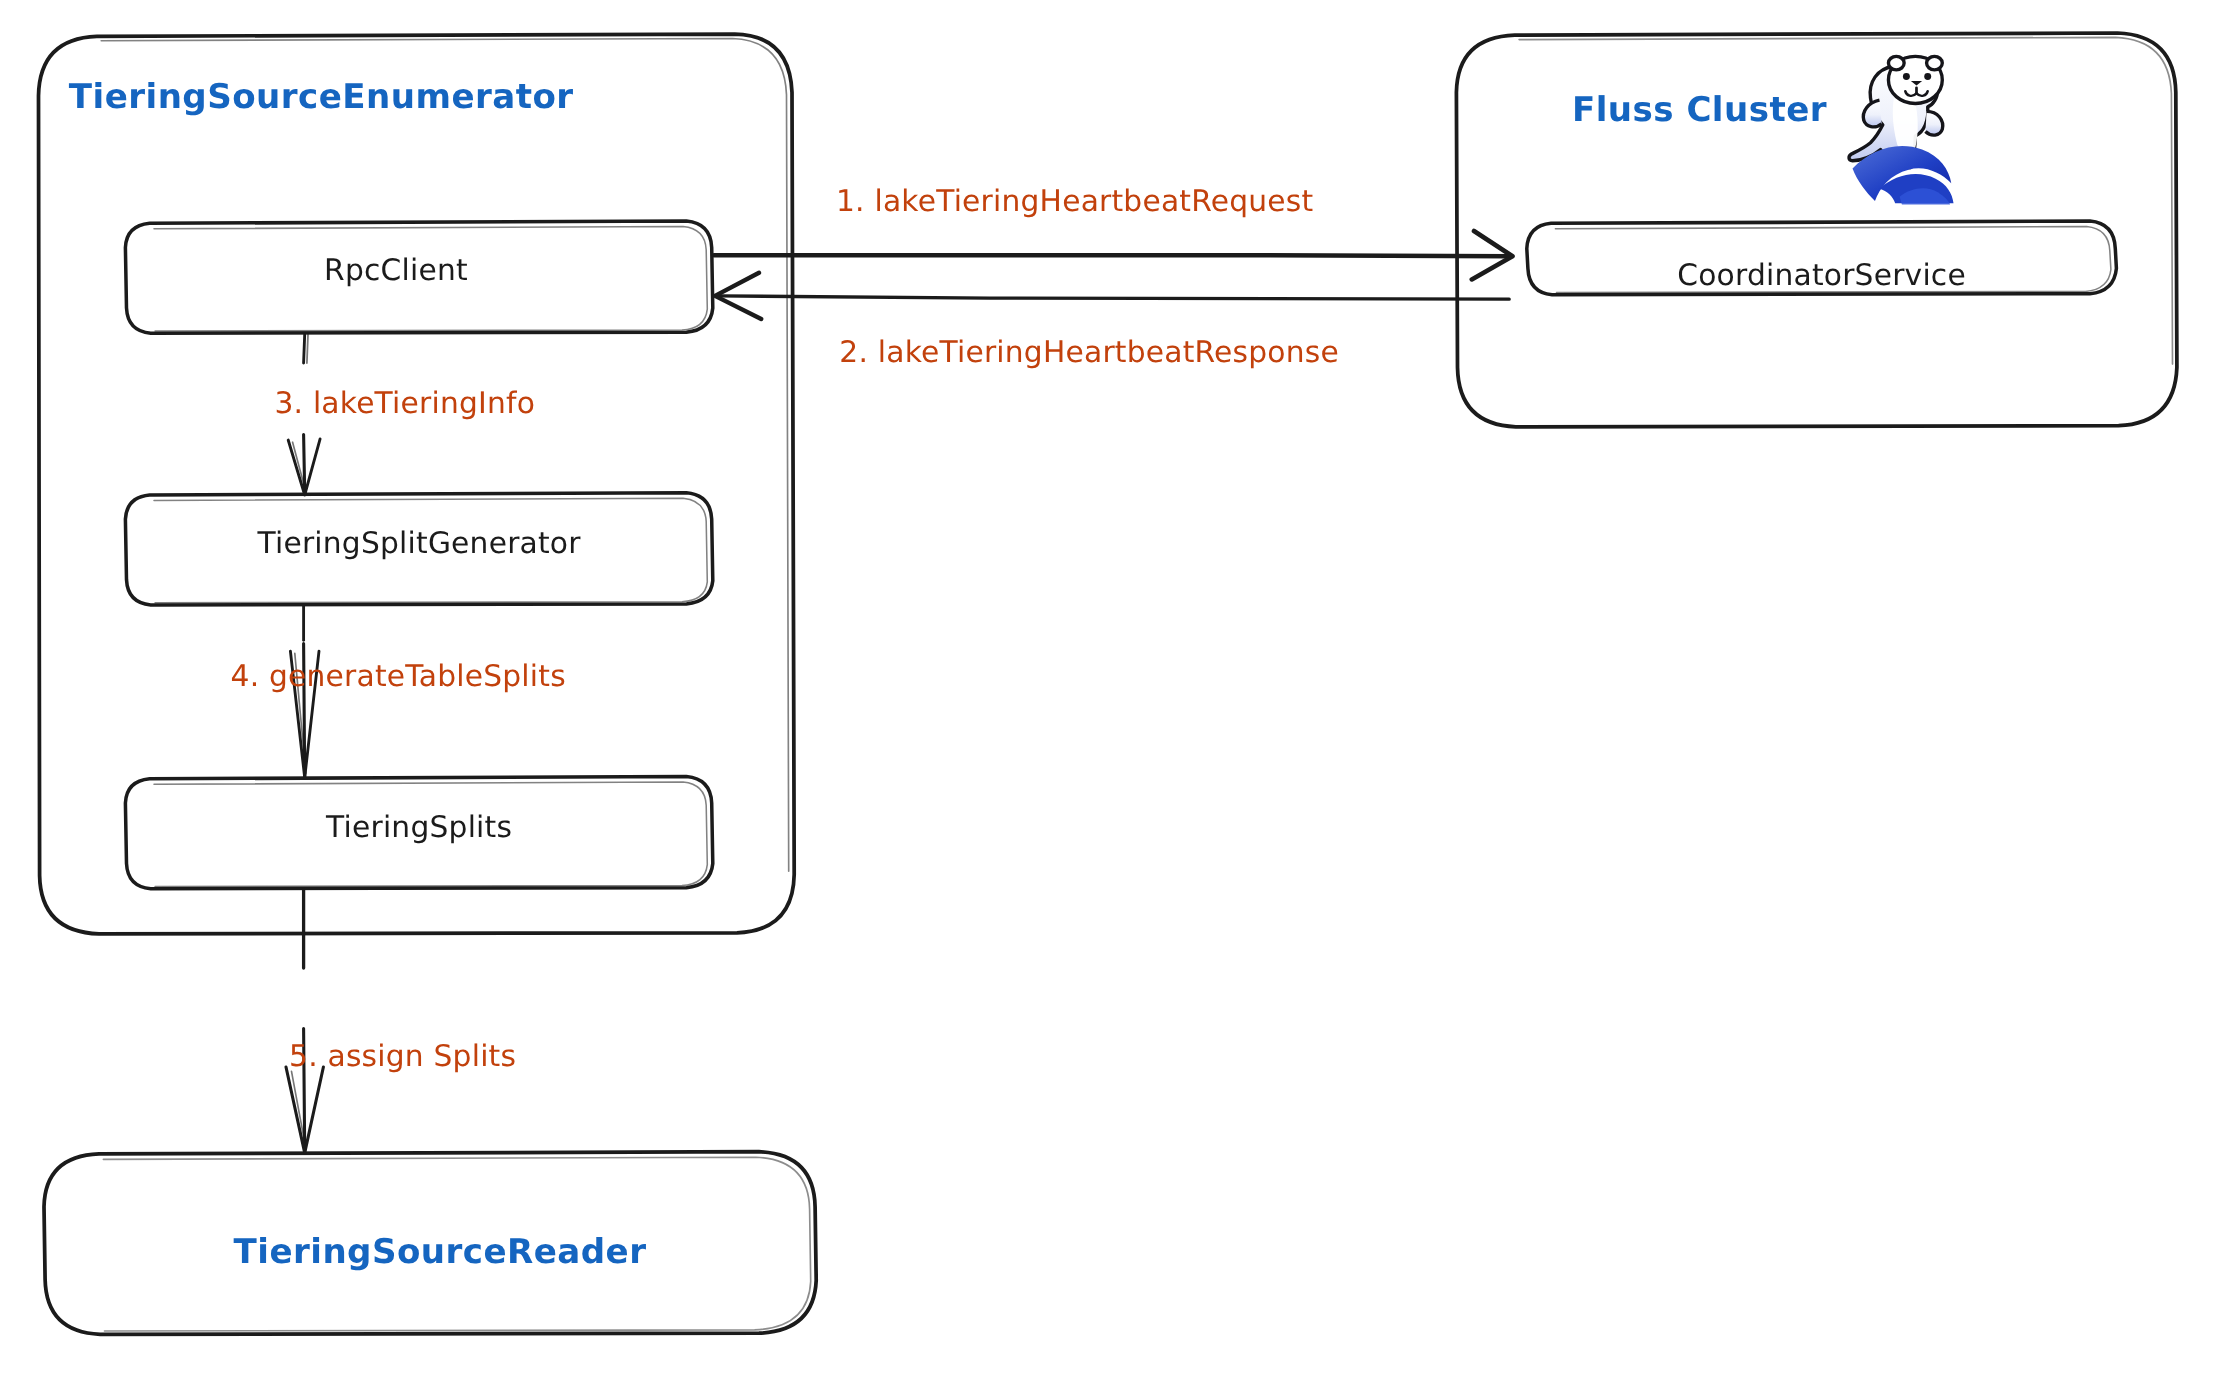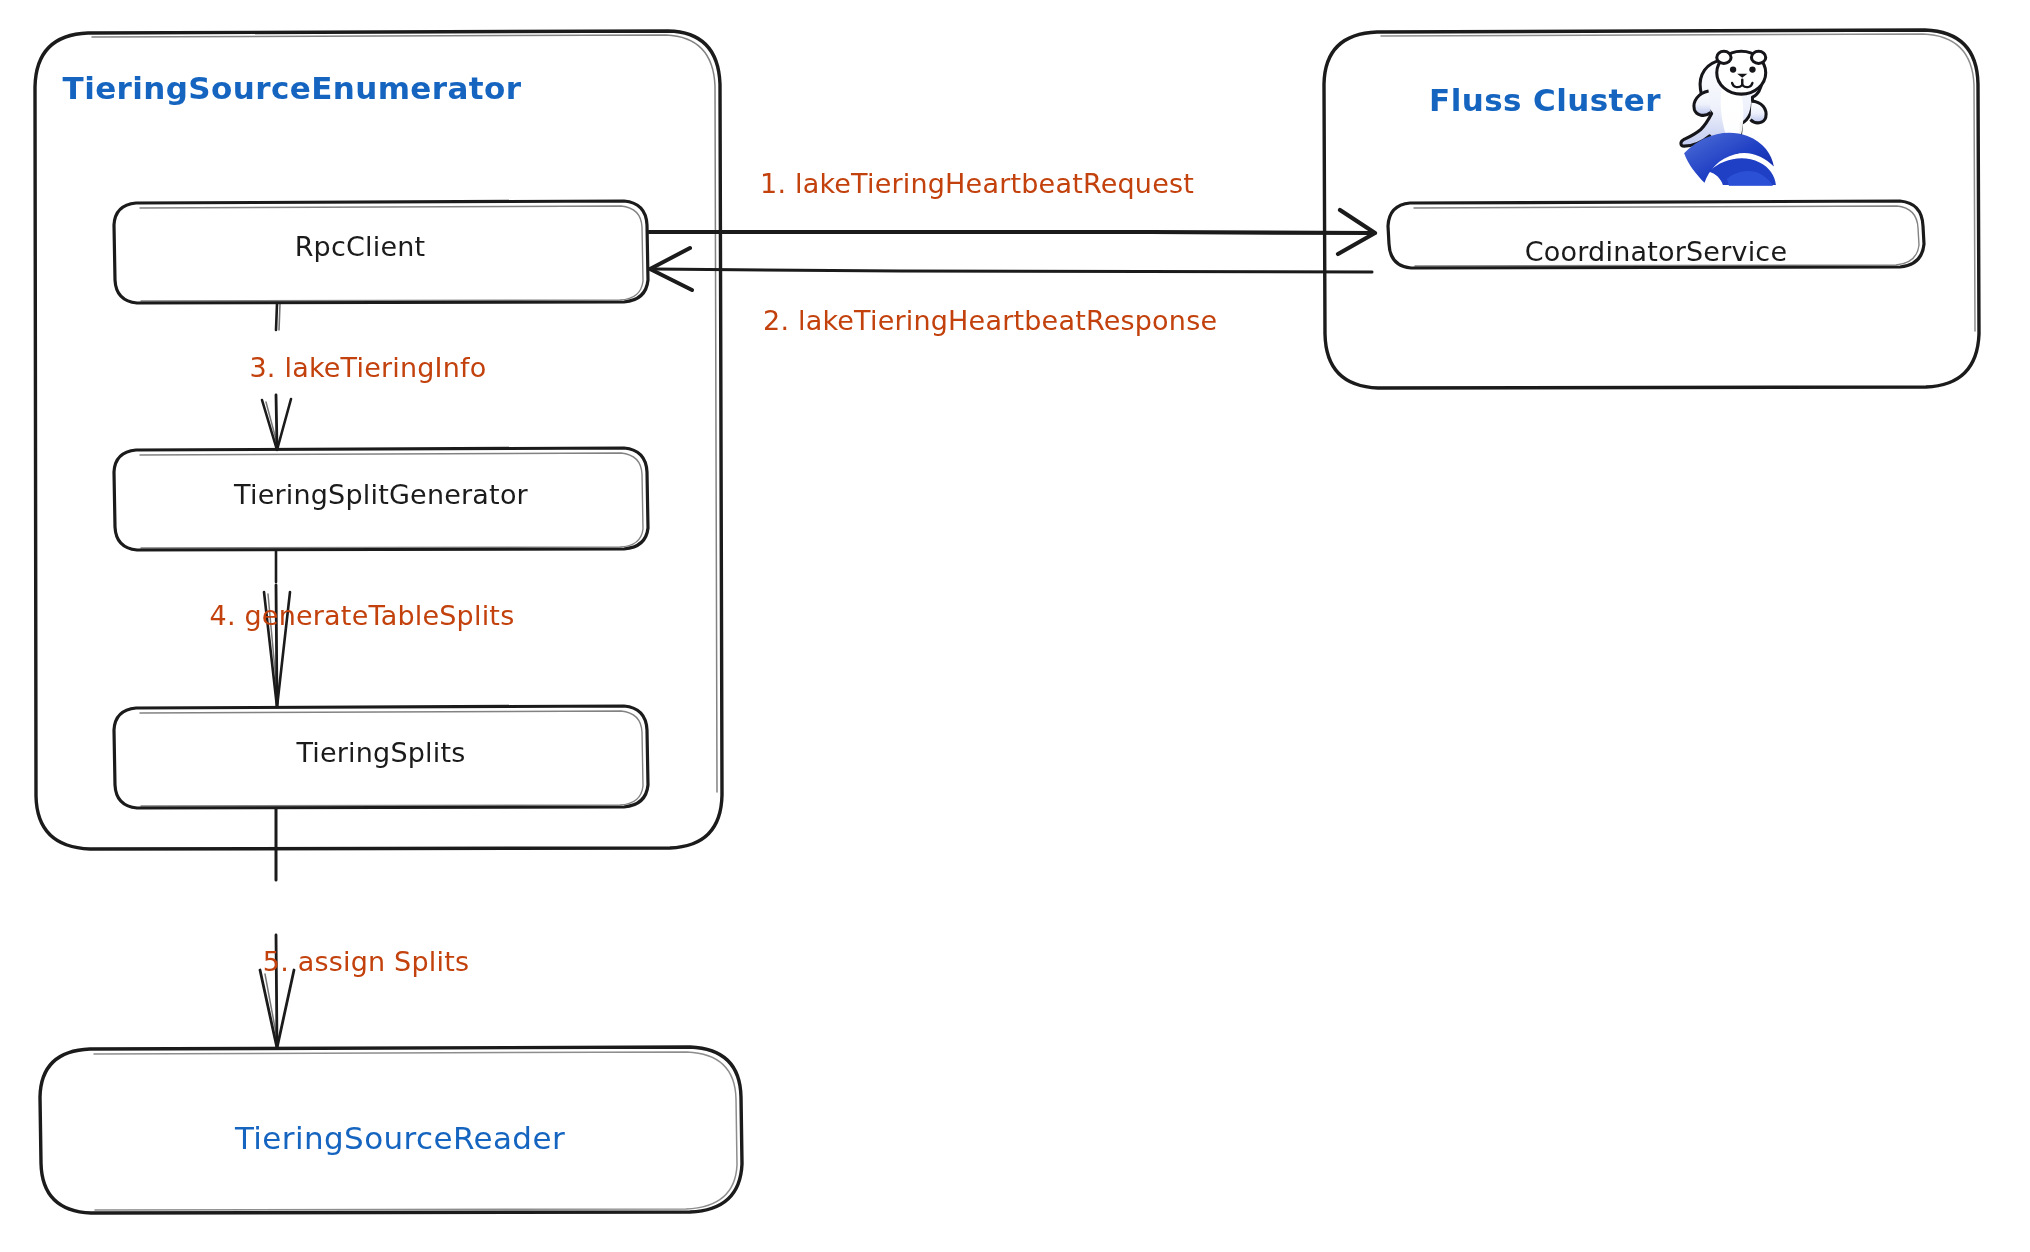--- a/index.html
+++ b/index.html
@@ -45,21 +45,21 @@
     font-size: 27px;
     color: #1b1b1b;
   }
   .edge-label {
     font-size: 27px;
     color: #c2410c;
   }
   .blue-node-label {
     font-size: 31px;
     color: #1565C0;
-    font-weight: 400;
+    font-weight: 700;
     letter-spacing: 0.4px;
   }
   .center {
     transform: translate(-50%, -50%);
   }
 </style>
 </head>
 <body>
 
 <div id="canvas">

